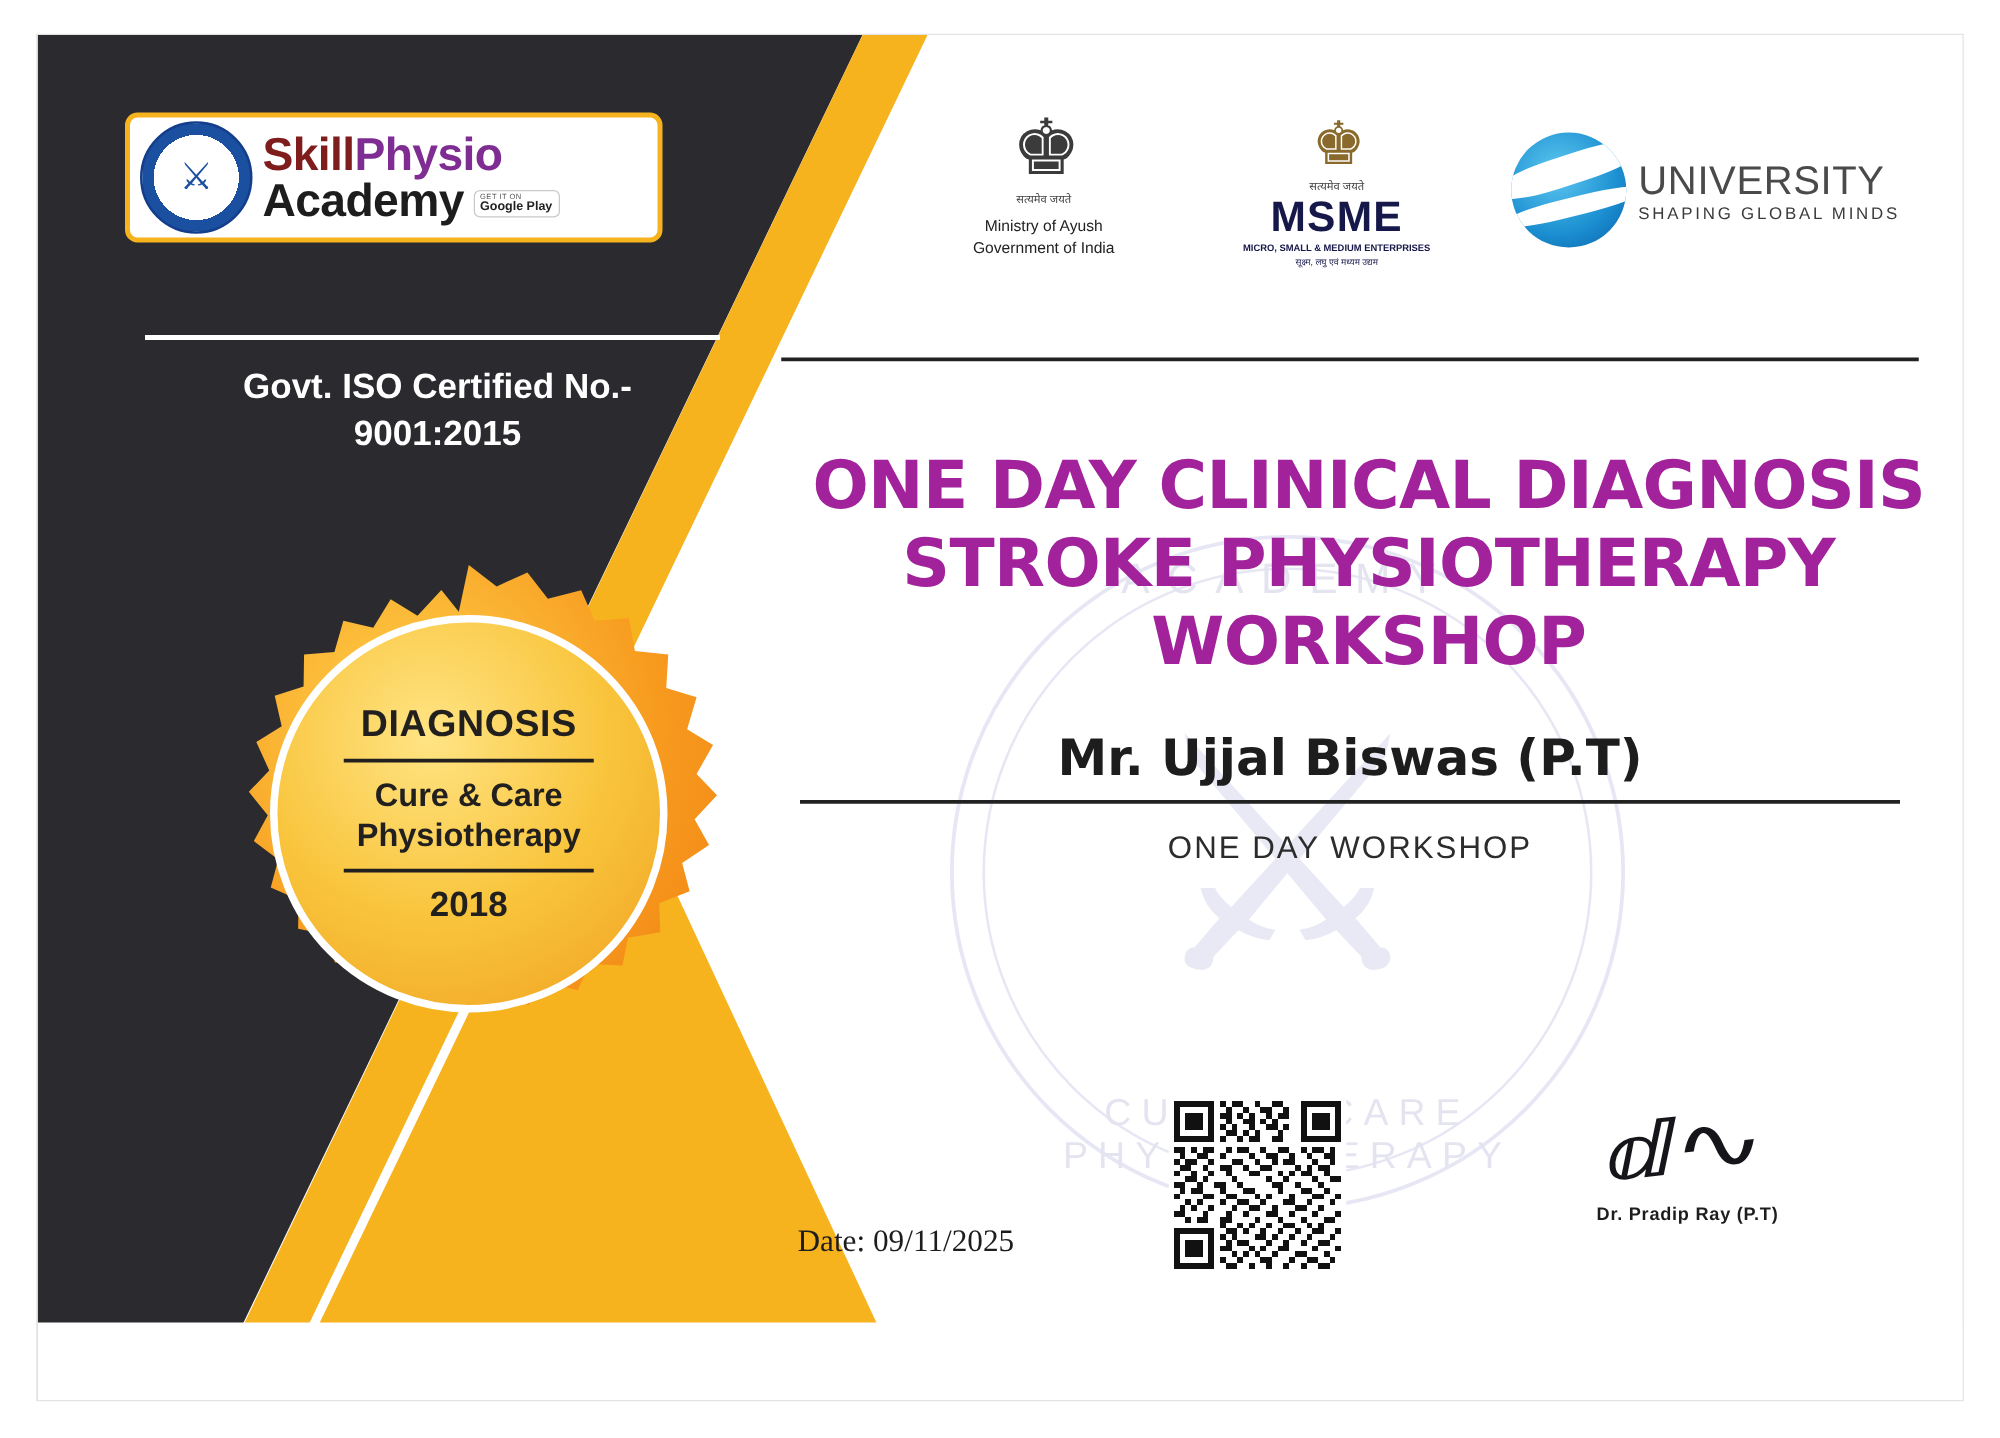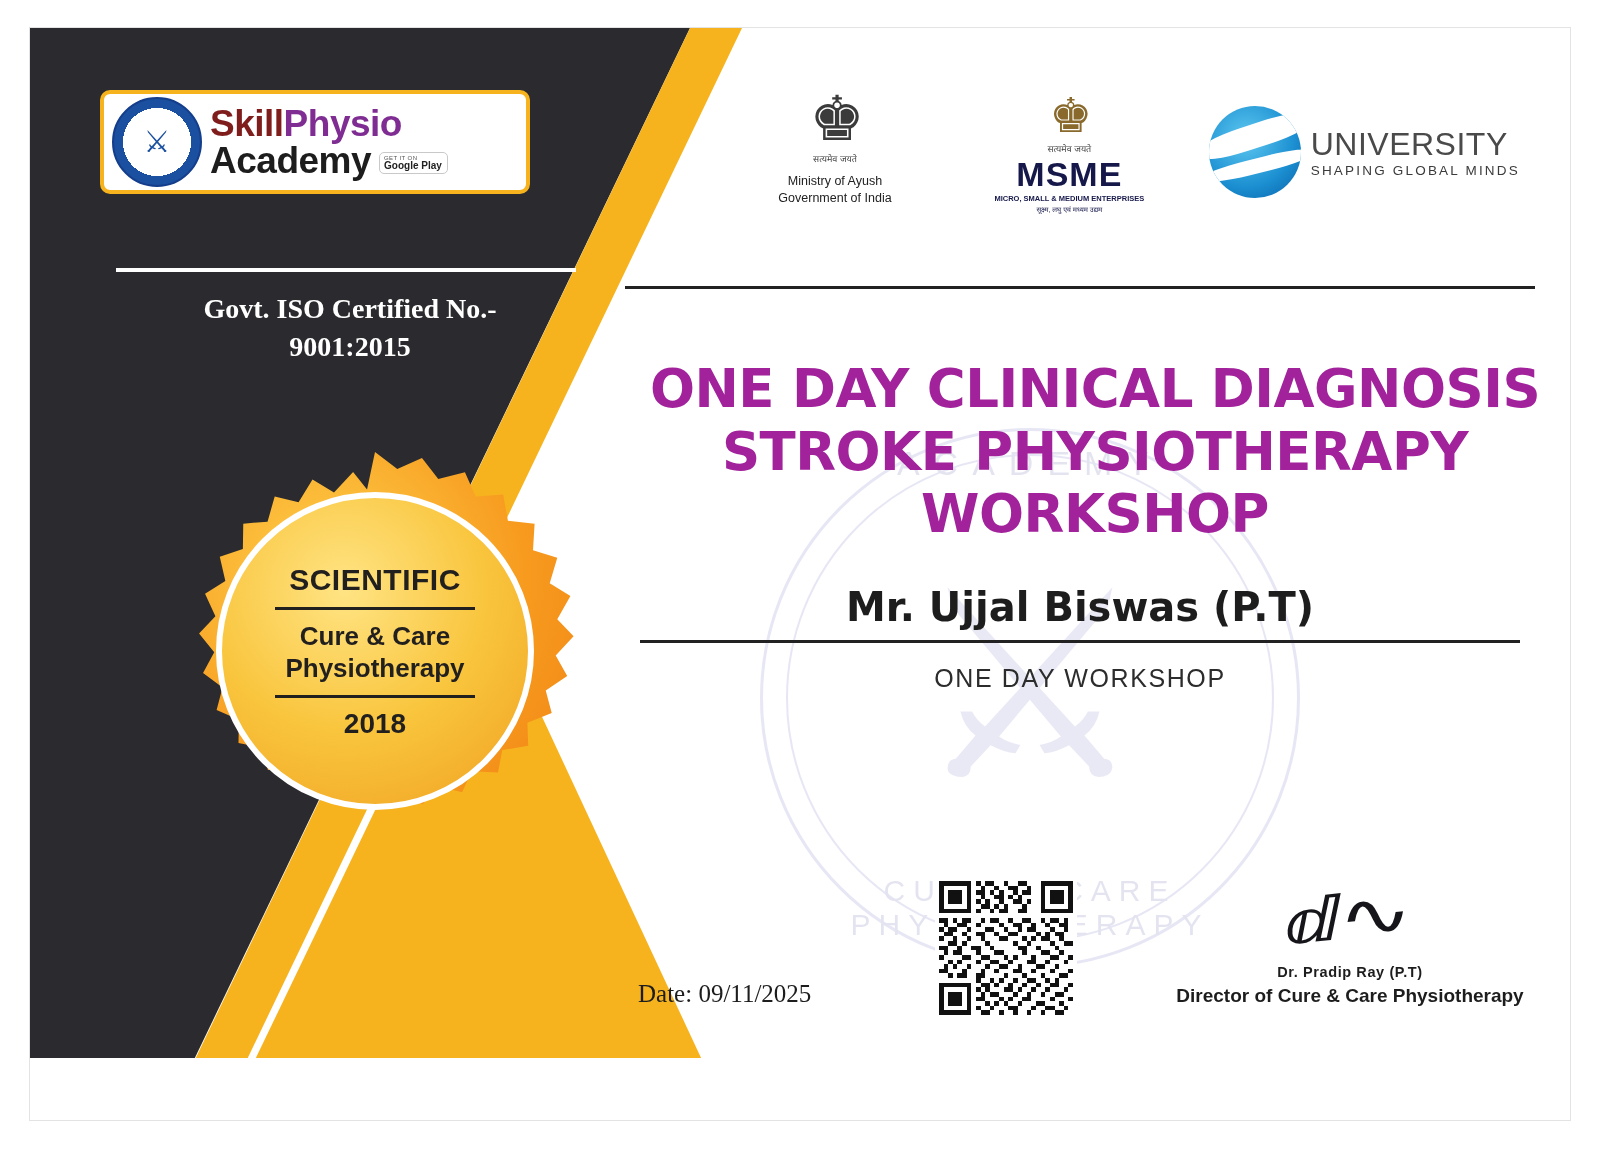--- a/index.html
+++ b/index.html
@@ -393,28 +393,28 @@
         <span class="gplay">
           <span class="get">GET IT ON</span>
           <span class="store">Google Play</span>
         </span>
       </div>
     </div>
   </div>
 
   <div class="logo-divider"></div>
 
-  <div class="iso-text" style="white-space: pre-line; font-family: Liberation Serif, serif;">Govt. ISO Certified No.-
+  <div class="iso-text" style="white-space: pre-line;">Govt. ISO Certified No.-
 9001:2015</div>
 
   <div class="seal">
     <div class="starburst"></div>
     <div class="disc"></div>
     <div class="inner">
-      <div class="seal-authorised">SCIENTIFIC</div>
+      <div class="seal-authorised">DIAGNOSIS</div>
       <div class="seal-rule"></div>
       <div class="seal-org" style="white-space: pre-line;">Cure &amp; Care
 Physiotherapy</div>
       <div class="seal-rule"></div>
       <div class="seal-year">2018</div>
     </div>
   </div>
 
   <div class="right">
 
@@ -677,18 +677,17 @@
   </div>
 
   <div class="date">
     <span>Date:</span>
     <span>09/11/2025</span>
   </div>
 
   <div class="sign-block">
     <div class="sign-mark">ⅆ∿</div>
     <div class="sign-name">Dr. Pradip Ray (P.T)</div>
-    <div class="sign-role">Director of Cure &amp; Care Physiotherapy</div>
   </div>
 
   <div class="bottom-white"></div>
 
 </div>
 
 </body></html>

